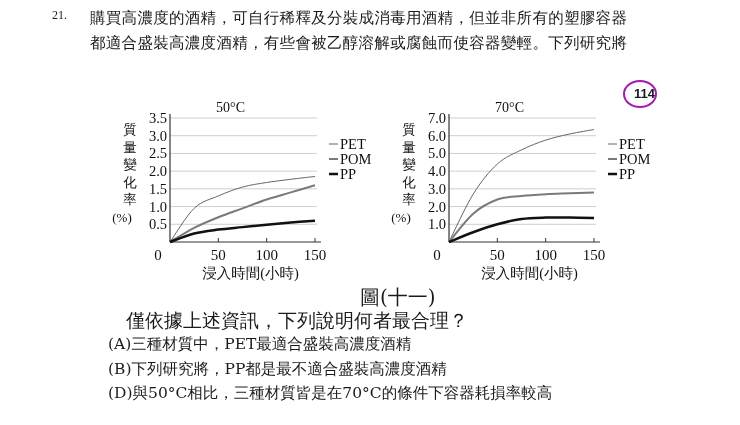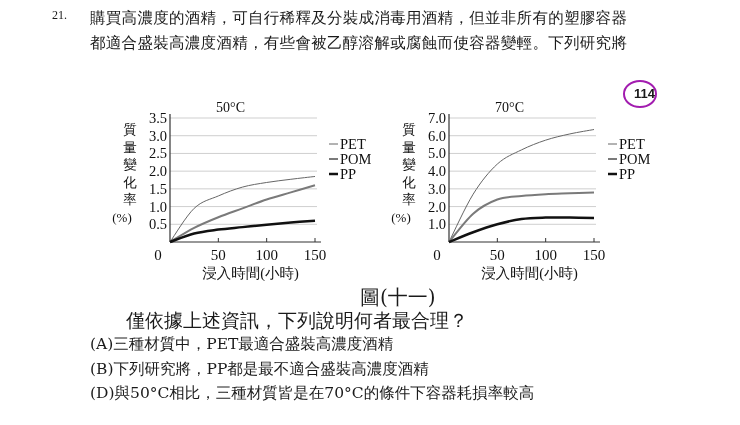--- a/index.html
+++ b/index.html
@@ -8,21 +8,21 @@
   .qnum { position:absolute; left:52px; top:8px; font-size:12px; font-family:"Liberation Serif",serif;text-align:center; }
   .stem { position:absolute; left:90px; top:6px; width:620px; font-size:15.5px; line-height:25px; letter-spacing:0.3px; }
   .stem div { white-space:nowrap; }
   .circle-num { position:absolute; left:623px; top:80px; width:30px; height:24px; border:2px solid #a21caf; border-radius:50%;
                 font-size:13px; font-weight:bold; text-align:right; line-height:24px; font-family:"Liberation Sans",sans-serif; }
   svg.chart { position:absolute; top:96px; }
   svg text { font-family:"Liberation Serif",serif; fill:#111; }
   .fig-caption { position:absolute; left:360px; top:284px; font-size:20px; }
   .prompt { position:absolute; left:78px; top:308px; font-size:19px; line-height:24px;margin-left:48px; }
   .options { position:absolute; left:90px; top:332px; font-size:15.5px; line-height:24.5px; }
-  .options div { white-space:nowrap; }
+  .options div { white-space:nowrap;margin-left:18px; }
 </style>
 </head>
 <body>
 
 <div class="qnum">21.</div>
 <div class="stem">
   <div>購買高濃度的酒精，可自行稀釋及分裝成消毒用酒精，但並非所有的塑膠容器</div>
   <div>都適合盛裝高濃度酒精，有些會被乙醇溶解或腐蝕而使容器變輕。下列研究將</div>
 </div>
 <div class="circle-num">114</div>

